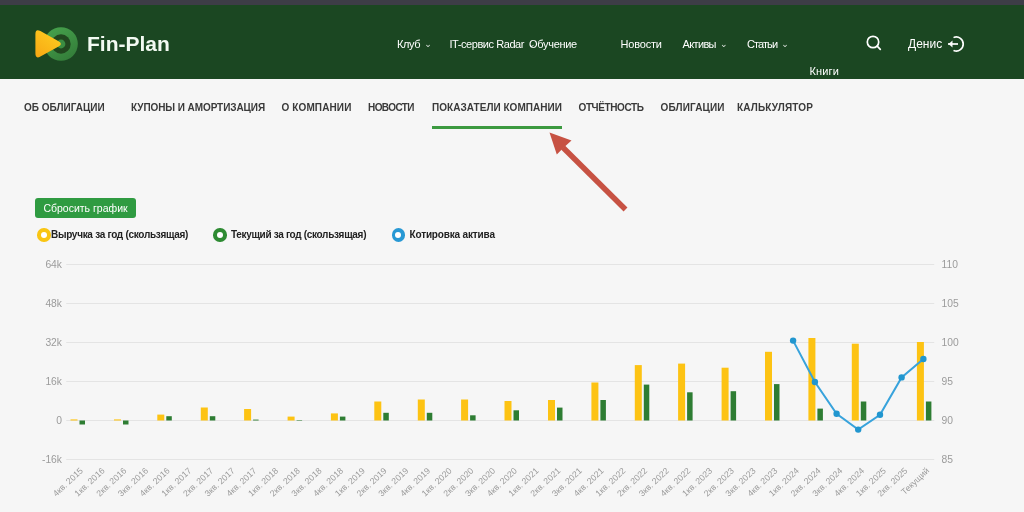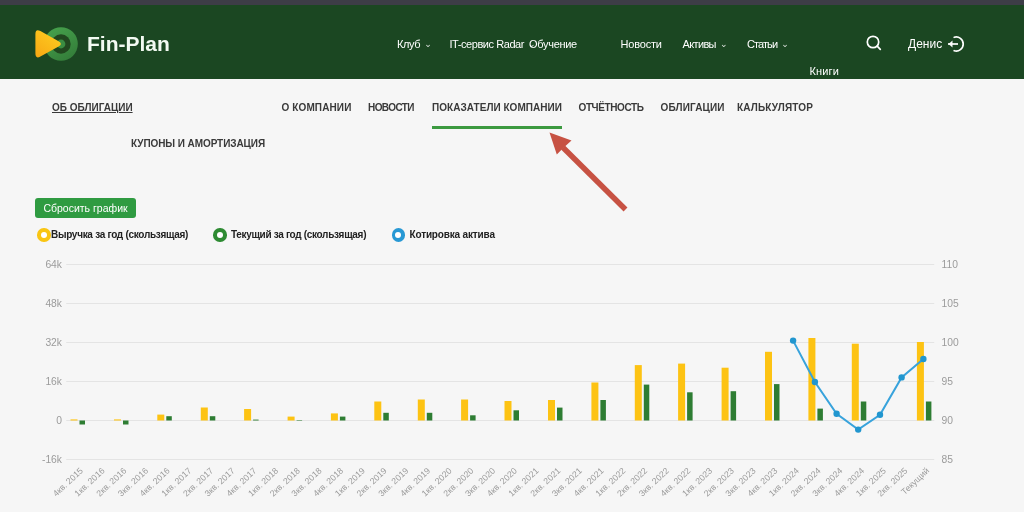--- a/index.html
+++ b/index.html
@@ -48,22 +48,22 @@
   <svg width="20" height="20" viewBox="0 0 20 20" style="position:absolute;left:864px;top:33px;">
 <circle cx="9" cy="9" r="5.7" fill="none" stroke="#ffffff" stroke-width="1.7"></circle>
 <line x1="13.2" y1="13.2" x2="16.3" y2="16.3" stroke="#ffffff" stroke-width="1.7" stroke-linecap="round"></line>
 </svg>
   <div style="position:absolute;left:908px;top:38px;font-size:12px;line-height:13px;color:#ffffff;">Денис</div>
   <svg width="18" height="18" viewBox="0 0 18 18" style="position:absolute;left:947px;top:35px;">
 <path d="M 7.2 2.3 A 7 7 0 1 1 7.2 15.7" fill="none" stroke="#ffffff" stroke-width="1.7" stroke-linecap="round"></path>
 <line x1="1" y1="9" x2="11" y2="9" stroke="#ffffff" stroke-width="1.7"></line>
 <path d="M 5.5 5.5 L 1.5 9 L 5.5 12.5 Z" fill="#ffffff"></path>
 </svg>
-  <div class="tab" style="left:52px;letter-spacing:0.0px;text-decoration:underline;">ОБ ОБЛИГАЦИИ</div>
-<div class="tab" style="left:131px;letter-spacing:-0.08px;margin-top:36px;">КУПОНЫ И АМОРТИЗАЦИЯ</div>
+  <div class="tab" style="left:24px;letter-spacing:0.0px;">ОБ ОБЛИГАЦИИ</div>
+<div class="tab" style="left:131px;letter-spacing:-0.08px;">КУПОНЫ И АМОРТИЗАЦИЯ</div>
 <div class="tab" style="left:281.5px;letter-spacing:0.12px;text-align:center;">О КОМПАНИИ</div>
 <div class="tab" style="left:368px;letter-spacing:-0.58px;">НОВОСТИ</div>
 <div class="tab" style="left:432px;letter-spacing:0.04px;">ПОКАЗАТЕЛИ КОМПАНИИ</div>
 <div class="tab" style="left:578.5px;letter-spacing:-0.39px;">ОТЧЁТНОСТЬ</div>
 <div class="tab" style="left:660.5px;letter-spacing:0.14px;">ОБЛИГАЦИИ</div>
 <div class="tab" style="left:737px;letter-spacing:0.16px;">КАЛЬКУЛЯТОР</div>
   <div id="underline"></div>
   <div id="btn">Сбросить график</div>
   <span style="position:absolute;left:37px;top:228.2px;width:13.5px;height:13.5px;border-radius:50%;background:#f9c513;"></span>
     <span style="position:absolute;left:40.8px;top:232.0px;width:6px;height:6px;border-radius:50%;background:#ffffff;"></span>

